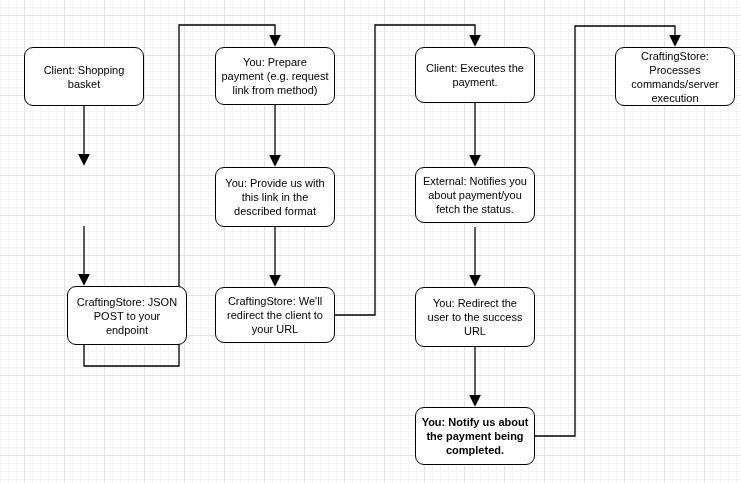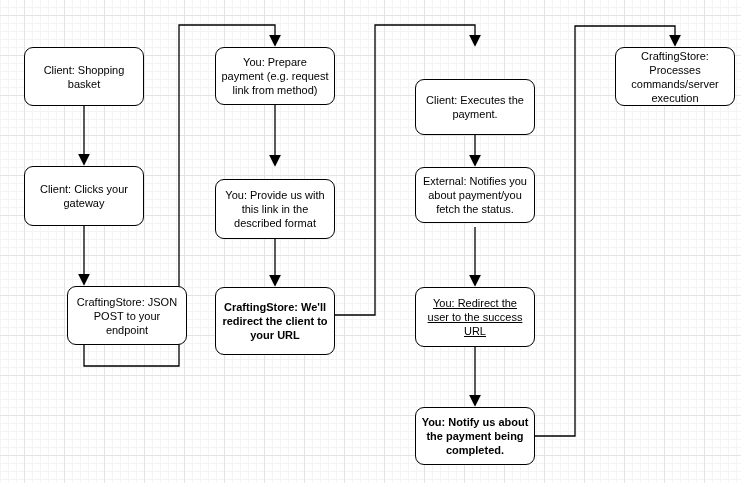--- a/index.html
+++ b/index.html
@@ -67,47 +67,45 @@
     <polyline points="335,315 375,315 375,25 475,25 475,45" marker-end="url(#arrow)"></polyline>
     <polyline points="475,103 475,165" marker-end="url(#arrow)"></polyline>
     <polyline points="475,227 475,285" marker-end="url(#arrow)"></polyline>
     <polyline points="475,347 475,405" marker-end="url(#arrow)"></polyline>
     <polyline points="535,436 575,436 575,26 675,26 675,45" marker-end="url(#arrow)"></polyline>
   </svg>
 
   <div class="node" style="left:24px;  top:47px;  width:120px; height:59px;">Client: Shopping
 basket</div>
 
-  <div class="node" style="left:24px;  top:166px; width:120px; height:60px;">Client: Clicks your
-gateway</div>
 
   <div class="node" style="left:24px;  top:286px; width:120px; height:59px;margin-left:43px;">CraftingStore: JSON
 POST to your
 endpoint</div>
 
   <div class="node" style="left:215px; top:47px;  width:120px; height:58px;">You: Prepare
 payment (e.g. request
 link from method)</div>
 
-  <div class="node" style="left:215px; top:167px; width:120px; height:60px;margin-top:12px;">You: Provide us with
+  <div class="node" style="left:215px; top:167px; width:120px; height:60px;">You: Provide us with
 this link in the
 described format</div>
 
-  <div class="node" style="left:215px; top:287px; width:120px; height:68px;font-weight:bold;">CraftingStore: We'll
+  <div class="node" style="left:215px; top:287px; width:120px; height:56px;">CraftingStore: We'll
 redirect the client to
 your URL</div>
 
-  <div class="node" style="left:415px; top:47px;  width:120px; height:56px;margin-top:32px;">Client: Executes the
+  <div class="node" style="left:415px; top:47px;  width:120px; height:56px;">Client: Executes the
 payment.</div>
 
   <div class="node" style="left:415px; top:167px; width:120px; height:56px;">External: Notifies you
 about payment/you
 fetch the status.</div>
 
-  <div class="node" style="left:415px; top:287px; width:120px; height:60px;text-decoration:underline;">You: Redirect the
+  <div class="node" style="left:415px; top:287px; width:120px; height:60px;">You: Redirect the
 user to the success
 URL</div>
 
   <div class="node" style="left:415px; top:407px; width:120px; height:58px;font-weight:bold;">You: Notify us about
 the payment being
 completed.</div>
 
   <div class="node" style="left:615px; top:47px;  width:120px; height:59px;">CraftingStore:
 Processes
 commands/server

